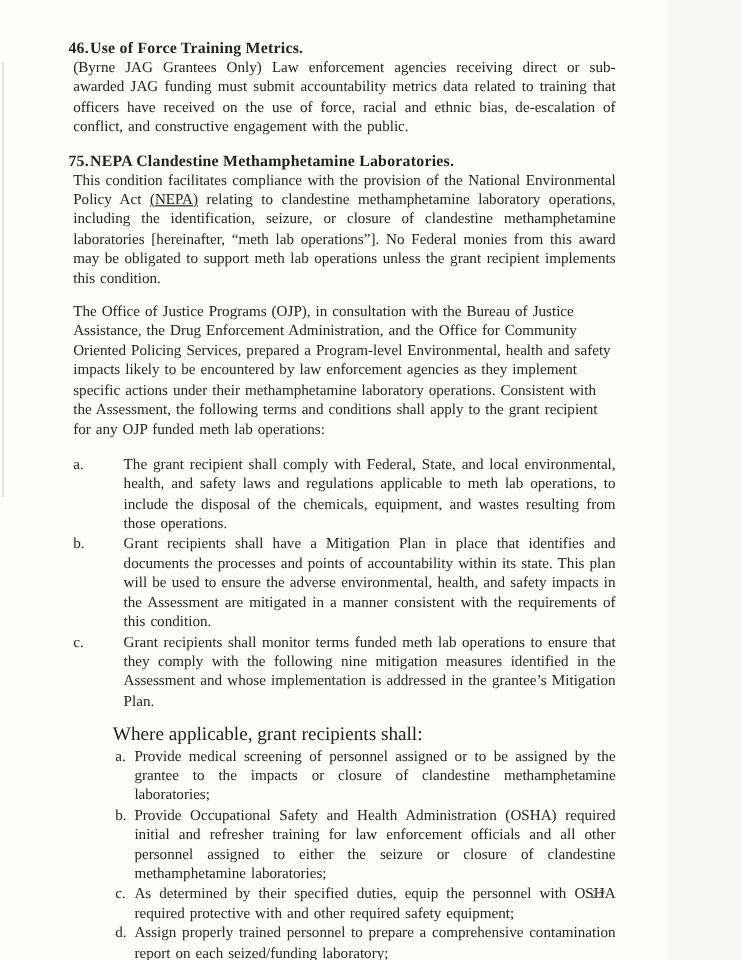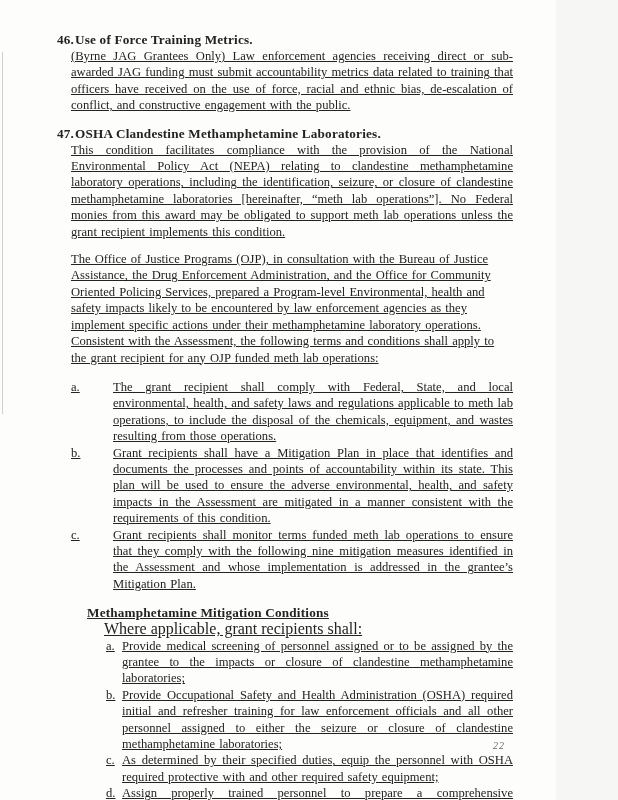--- a/index.html
+++ b/index.html
@@ -20,21 +20,21 @@
   .scan-line{
     position:absolute;left:2px;top:52px;width:1px;height:362px;
     background:#cfcfcc;
   }
   .cond{margin:0 0 12px 0;}
   .cond-head{
     font-weight:bold;font-size:13.2px;line-height:16px;
     letter-spacing:.2px;
   }
   .cond-head .num{display:inline-block;min-width:18px;}
-  .cond-body{margin-left:14px;text-decoration:underline;}
+  .cond-body{margin-left:4px;}
   p.para{
     margin:0;
     font-size:12.6px;line-height:16.4px;
     word-spacing:1px;
   }
   p.justify{text-align:justify;}
   p.gap-top{margin-top:11px;}
   .u{text-decoration:underline;}
   .letter-list{margin-top:13px;}
   .lrow{
@@ -72,21 +72,21 @@
     <div class="cond-head">
       <span class="num">46.</span><span>Use of Force Training Metrics.</span>
     </div>
     <div class="cond-body">
       <p class="para justify">(Byrne JAG Grantees Only) Law enforcement agencies receiving direct or sub-awarded JAG funding must submit accountability metrics data related to training that officers have received on the use of force, racial and ethnic bias, de-escalation of conflict, and constructive engagement with the public.</p>
     </div>
   </div>
 
   <div class="cond">
     <div class="cond-head">
-      <span class="num">47.</span><span>OSHA Clandestine Methamphetamine Laboratories.</span>
+      <span class="num">75.</span><span>NEPA Clandestine Methamphetamine Laboratories.</span>
     </div>
     <div class="cond-body">
       <p class="para justify"><span>This condition facilitates compliance with the provision of the National Environmental Policy Act </span><span class="u">(NEPA)</span><span> relating to clandestine methamphetamine laboratory operations, including the identification, seizure, or closure of clandestine methamphetamine laboratories [hereinafter, “meth lab operations”]. No Federal monies from this award may be obligated to support meth lab operations unless the grant recipient implements this condition.</span></p>
 
       <p class="para gap-top">The Office of Justice Programs (OJP), in consultation with the Bureau of Justice Assistance, the Drug Enforcement Administration, and the Office for Community Oriented Policing Services, prepared a Program-level Environmental, health and safety impacts likely to be encountered by law enforcement agencies as they implement specific actions under their methamphetamine laboratory operations. Consistent with the Assessment, the following terms and conditions shall apply to the grant recipient for any OJP funded meth lab operations:</p>
 
       <div class="letter-list">
         <div class="lrow">
           <span class="letter">a.</span>
           <div class="ltext">The grant recipient shall comply with Federal, State, and local environmental, health, and safety laws and regulations applicable to meth lab operations, to include the disposal of the chemicals, equipment, and wastes resulting from those operations.</div>
@@ -95,21 +95,20 @@
           <span class="letter">b.</span>
           <div class="ltext">Grant recipients shall have a Mitigation Plan in place that identifies and documents the processes and points of accountability within its state. This plan will be used to ensure the adverse environmental, health, and safety impacts in the Assessment are mitigated in a manner consistent with the requirements of this condition.</div>
         </div>
         <div class="lrow">
           <span class="letter">c.</span>
           <div class="ltext">Grant recipients shall monitor terms funded meth lab operations to ensure that they comply with the following nine mitigation measures identified in the Assessment and whose implementation is addressed in the grantee’s Mitigation Plan.</div>
         </div>
       </div>
 
       <div class="mitigation">
-        <div class="mit-heading">Methamphetamine Mitigation Conditions</div>
         <div class="mit-intro">Where applicable, grant recipients shall:</div>
         <div class="inner-list">
           <div class="lrow">
             <span class="letter">a.</span>
             <div class="ltext">Provide medical screening of personnel assigned or to be assigned by the grantee to the impacts or closure of clandestine methamphetamine laboratories;</div>
           </div>
           <div class="lrow">
             <span class="letter">b.</span>
             <div class="ltext">Provide Occupational Safety and Health Administration (OSHA) required initial and refresher training for law enforcement officials and all other personnel assigned to either the seizure or closure of clandestine methamphetamine laboratories;</div>
           </div>

